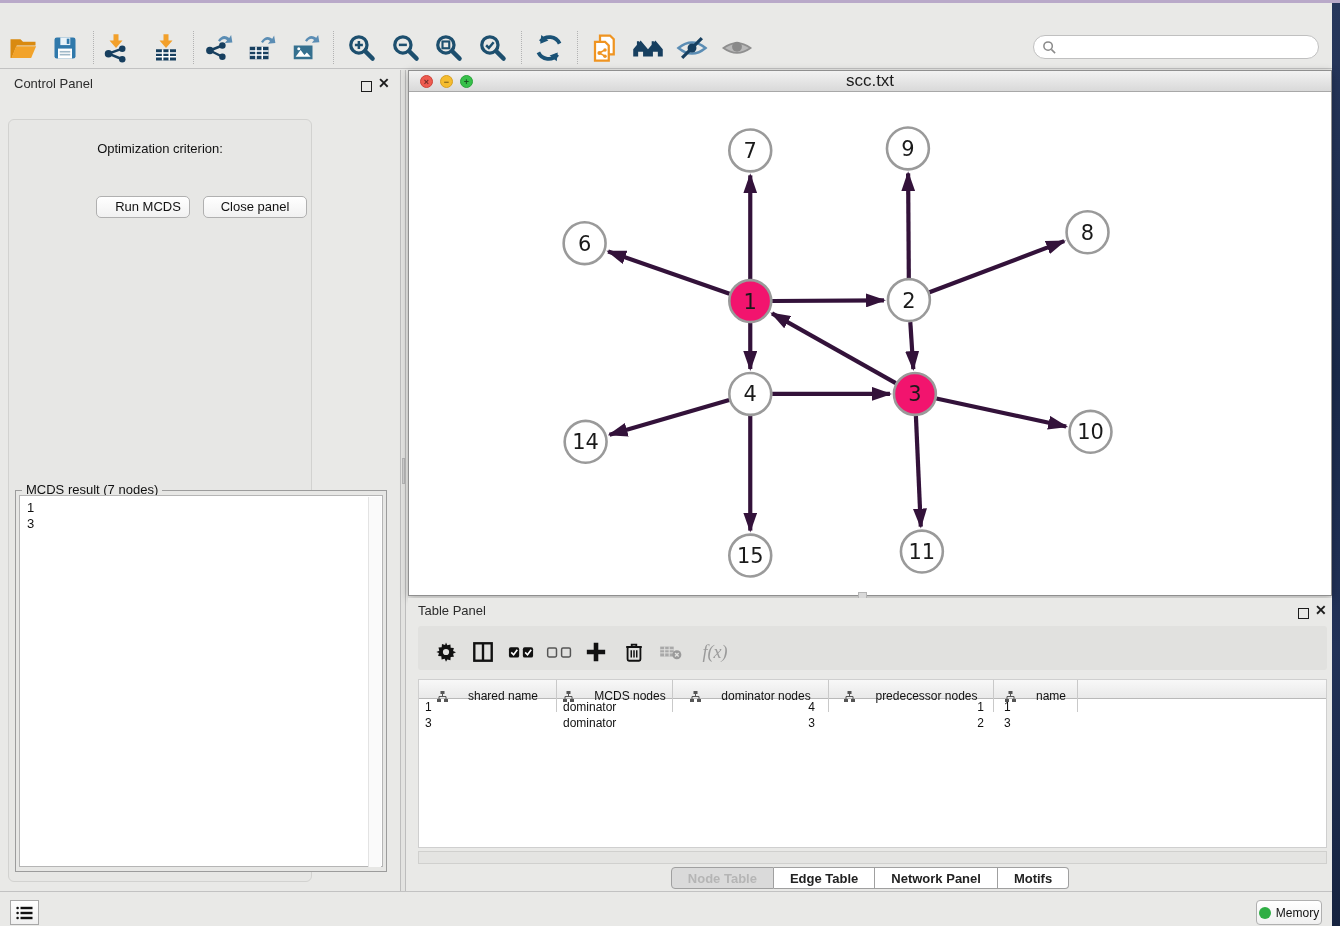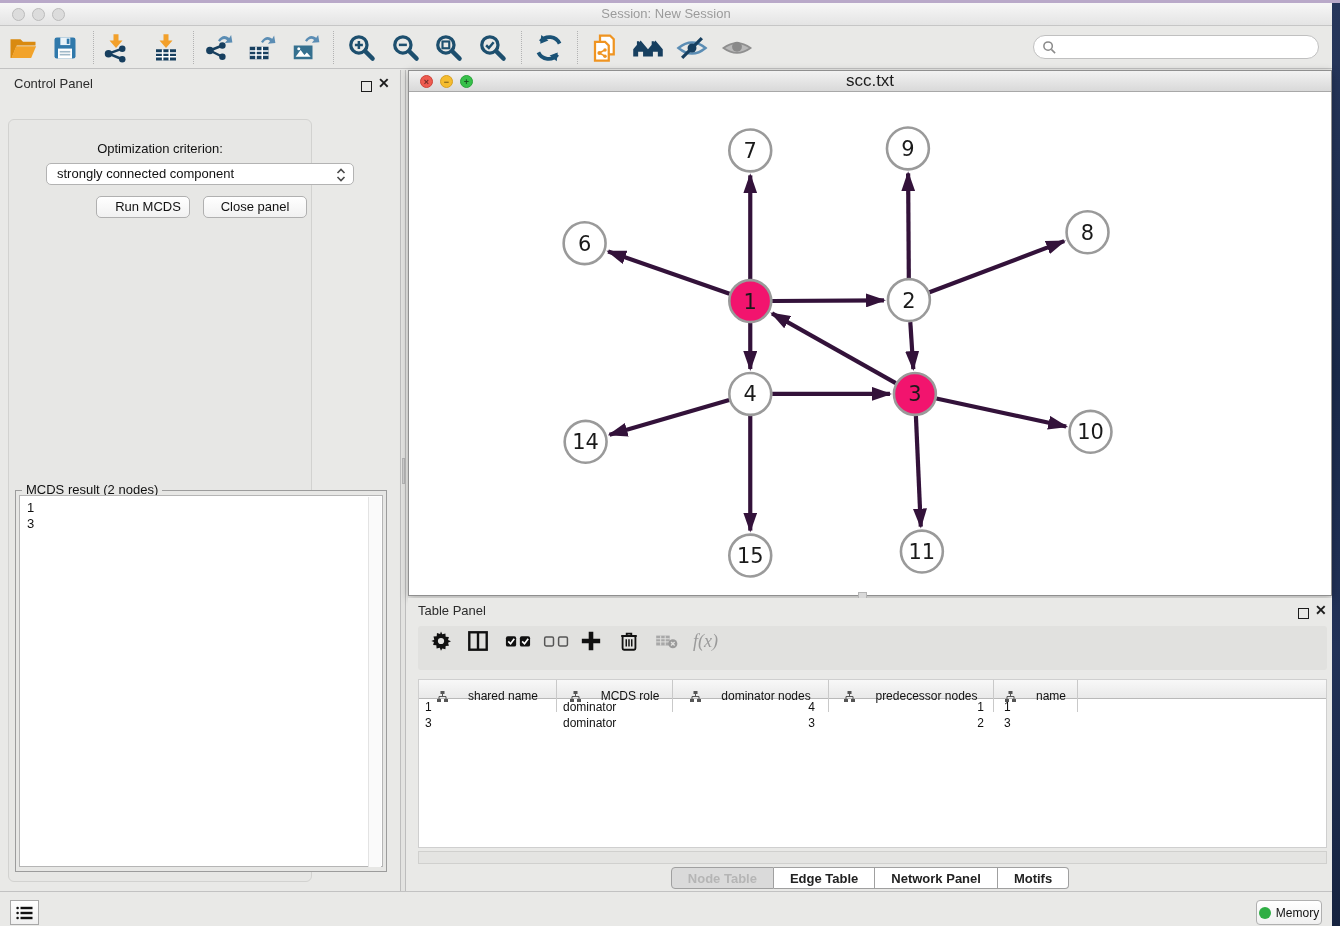--- a/index.html
+++ b/index.html
@@ -65,21 +65,21 @@
   .mini-tl { position:absolute; top:4px; width:13px; height:13px; border-radius:50%;
     font-size:9px; font-weight:bold; text-align:center; line-height:13px; color:rgba(0,0,0,.55); }
   #net-canvas { left:0; top:21px; width:922px; height:503px; background:#fff; }
   #net-canvas svg { display:block; }
   #net-splitter-handle { left:449px; bottom:-4px; width:9px; height:7px; background:#d9d9d9; border:1px solid #b5b5b5; }
 
   
   #table-panel { left:408px; top:595px; width:924px; height:293px; background:#e9e9e7; }
   #tp-title { left:10px; top:5px; font-size:13px; color:#2c2c2c; }
   #tp-toolbar { left:10px; top:28px; width:909px; height:44px; background:#e1e1df; border-radius:3px; }
-  .tp-icon { position:absolute; top:0; width:32px; height:30px; display:flex; align-items:center; justify-content:flex-start; }
+  .tp-icon { position:absolute; top:11px; width:32px; height:30px; display:flex; align-items:center; justify-content:center; }
   #fx-label { font-family:"Liberation Serif", serif; font-style:italic; font-size:18px; color:#9a9a9a; }
   #tp-table { left:10px; top:81px; width:909px; height:169px; background:#fff; border:1px solid #cfcfcf; }
   #tp-head { display:flex; height:19px; background:linear-gradient(#f8f8f8,#e9e9e9); border-bottom:1px solid #b9b9b9; }
   .th { display:flex; align-items:center; justify-content:center; gap:20px; font-size:12px; color:#111;
     border-right:1px solid #c9c9c9; height:32px; }
   .tr { display:flex; height:16px; font-size:12px; color:#111; }
   .td { padding:1px 4px 0 6px; white-space:nowrap; overflow:hidden; }
   .num-r { text-align:right; }
   #tp-hscroll { left:10px; top:253px; width:909px; height:13px; background:#e4e4e2; border:1px solid #d0d0ce; }
   #tp-tabs { left:0; top:269px; width:100%; display:flex; justify-content:center; }
@@ -103,26 +103,20 @@
     background:linear-gradient(180deg,#27375c,#1a2a4a 40%,#223258 70%,#16233f); }
 </style>
 </head>
 <body>
 
 <div id="top-strip" class="abs"></div>
 <div id="right-strip" class="abs"></div>
 
 <div id="app" class="abs">
 
-  <div id="titlebar" class="abs">
-    <span class="tl abs" style="left:12px;top:5px;"></span>
-    <span class="tl abs" style="left:32px;top:5px;"></span>
-    <span class="tl abs" style="left:52px;top:5px;"></span>
-    <div id="app-title">Session: New Session</div>
-  </div>
 
   <div id="toolbar" class="abs">
     <div class="tb-icon" style="left:6px;">
       <svg width="30" height="30" viewBox="0 0 24 24">
           <path d="M2 5h8l2 2h10v3H7L3 20H2z" fill="#d98a10"></path>
           <path d="M6.5 10.5h16L18.5 20H2.8z" fill="#f2a32a"></path>
         </svg>
     </div>
     <div class="tb-icon" style="left:48px;">
       <svg width="28" height="28" viewBox="0 0 24 24">
@@ -256,31 +250,24 @@
   </div>
 
   <div id="control-panel" class="abs">
     <div id="cp-header" class="abs">
       <span id="cp-title" class="abs">Control Panel</span>
       <span class="abs" style="left:361px;top:8px;"><span class="float-box"></span></span>
       <span class="abs close-x" style="left:378px;top:5px;">✕</span>
     </div>
     <div id="cp-body" class="abs">
       <div id="opt-label" class="abs">Optimization criterion:</div>
-      <div id="opt-select" class="abs">
-        <span>strongly connected component</span>
-        <svg class="abs" style="right:7px;top:3px;" width="10" height="16" viewBox="0 0 10 16">
-            <path d="M1.5 6 5 2.5 8.5 6" fill="none" stroke="#4a4a4a" stroke-width="1.6"></path>
-            <path d="M1.5 10 5 13.5 8.5 10" fill="none" stroke="#4a4a4a" stroke-width="1.6"></path>
-          </svg>
-      </div>
       <div id="run-btn" class="abs mac-btn">Run MCDS</div>
       <div id="close-btn" class="abs mac-btn">Close panel</div>
       <div id="result-group" class="abs">
-        <span id="result-title" class="abs">MCDS result (2 nodes)</span>
+        <span id="result-title" class="abs">MCDS result (7 nodes)</span>
         <div id="result-list">
           <div class="result-line">1</div>
           <div class="result-line">3</div>
           <div id="result-scroll" class="abs"></div>
         </div>
       </div>
     </div>
   </div>
 
   <div id="v-splitter" class="abs">
@@ -435,21 +422,21 @@
             </svg>
             <span>shared name</span>
           </div>
           <div class="th" style="width:116px">
             <svg width="11" height="11" viewBox="0 0 11 11">
               <rect x="3.5" y="0" width="4" height="3" fill="#555"></rect>
               <path d="M5.5 3v2.5M2 5.5h7M2 5.5V8M9 5.5V8" stroke="#555" stroke-width="1" fill="none"></path>
               <rect x="0" y="8" width="4" height="3" fill="#555"></rect>
               <rect x="7" y="8" width="4" height="3" fill="#555"></rect>
             </svg>
-            <span>MCDS role</span>
+            <span>MCDS nodes</span>
           </div>
           <div class="th" style="width:156px">
             <svg width="11" height="11" viewBox="0 0 11 11">
               <rect x="3.5" y="0" width="4" height="3" fill="#555"></rect>
               <path d="M5.5 3v2.5M2 5.5h7M2 5.5V8M9 5.5V8" stroke="#555" stroke-width="1" fill="none"></path>
               <rect x="0" y="8" width="4" height="3" fill="#555"></rect>
               <rect x="7" y="8" width="4" height="3" fill="#555"></rect>
             </svg>
             <span>dominator nodes</span>
           </div>

